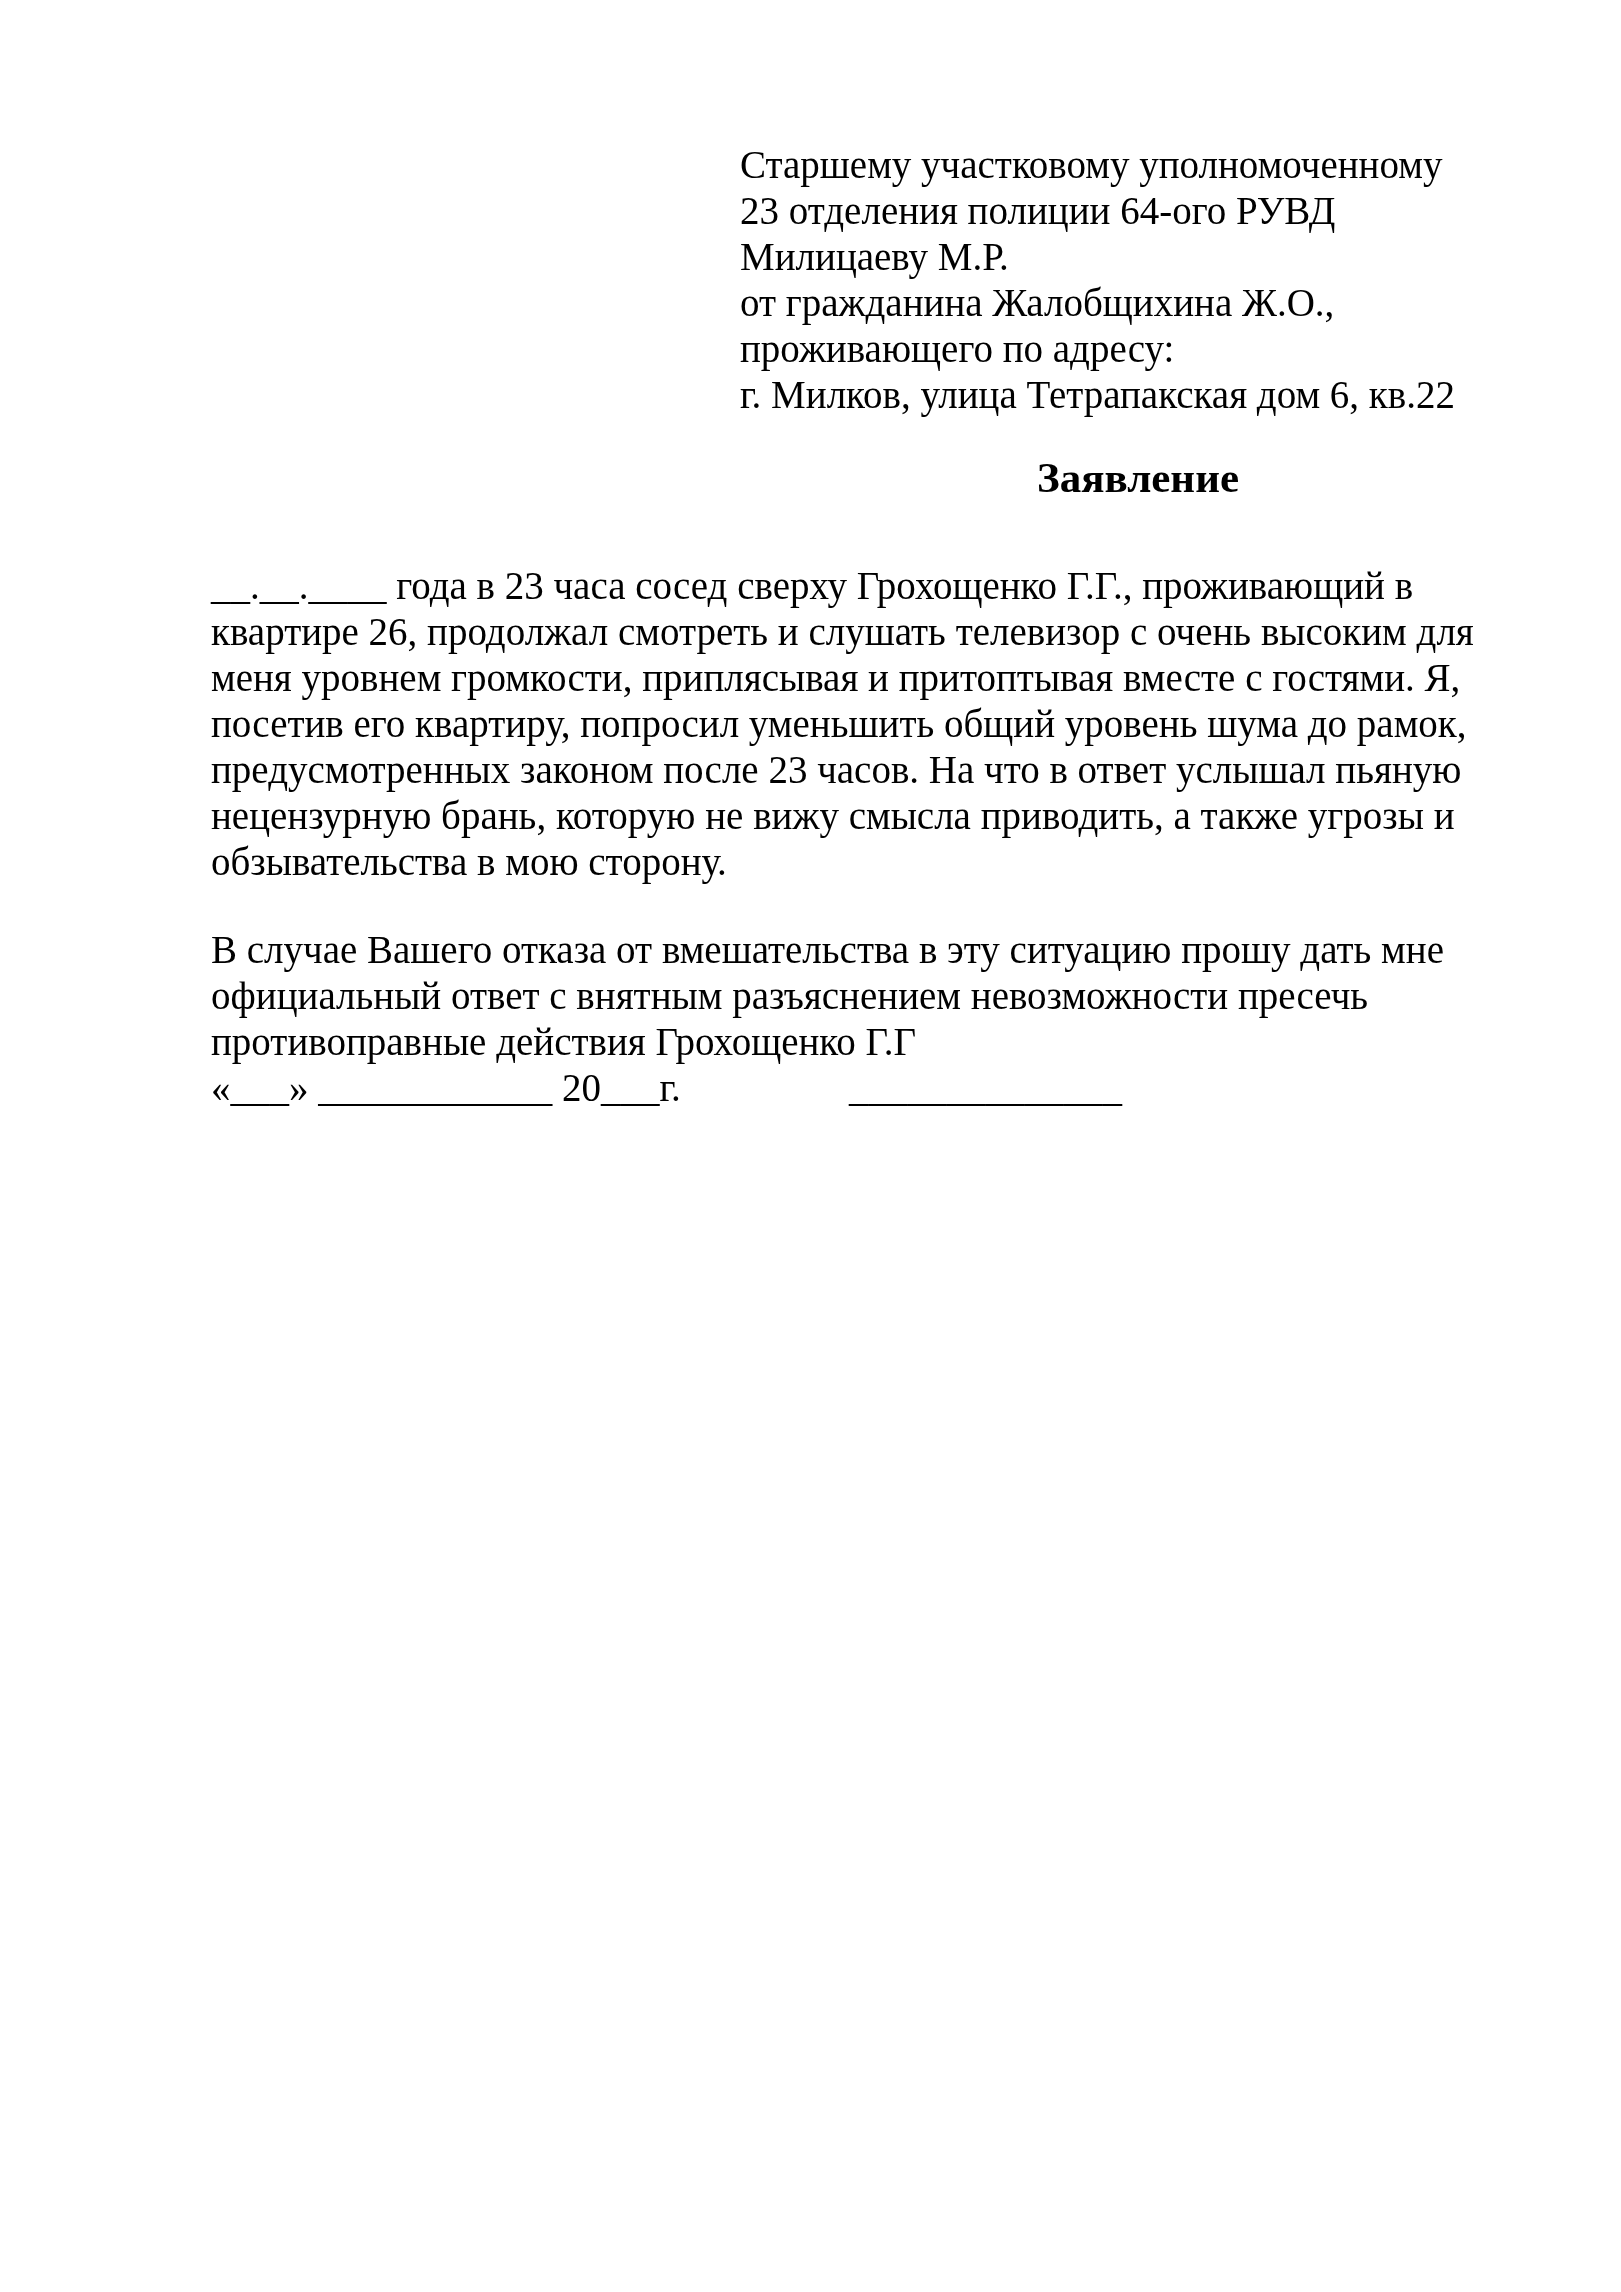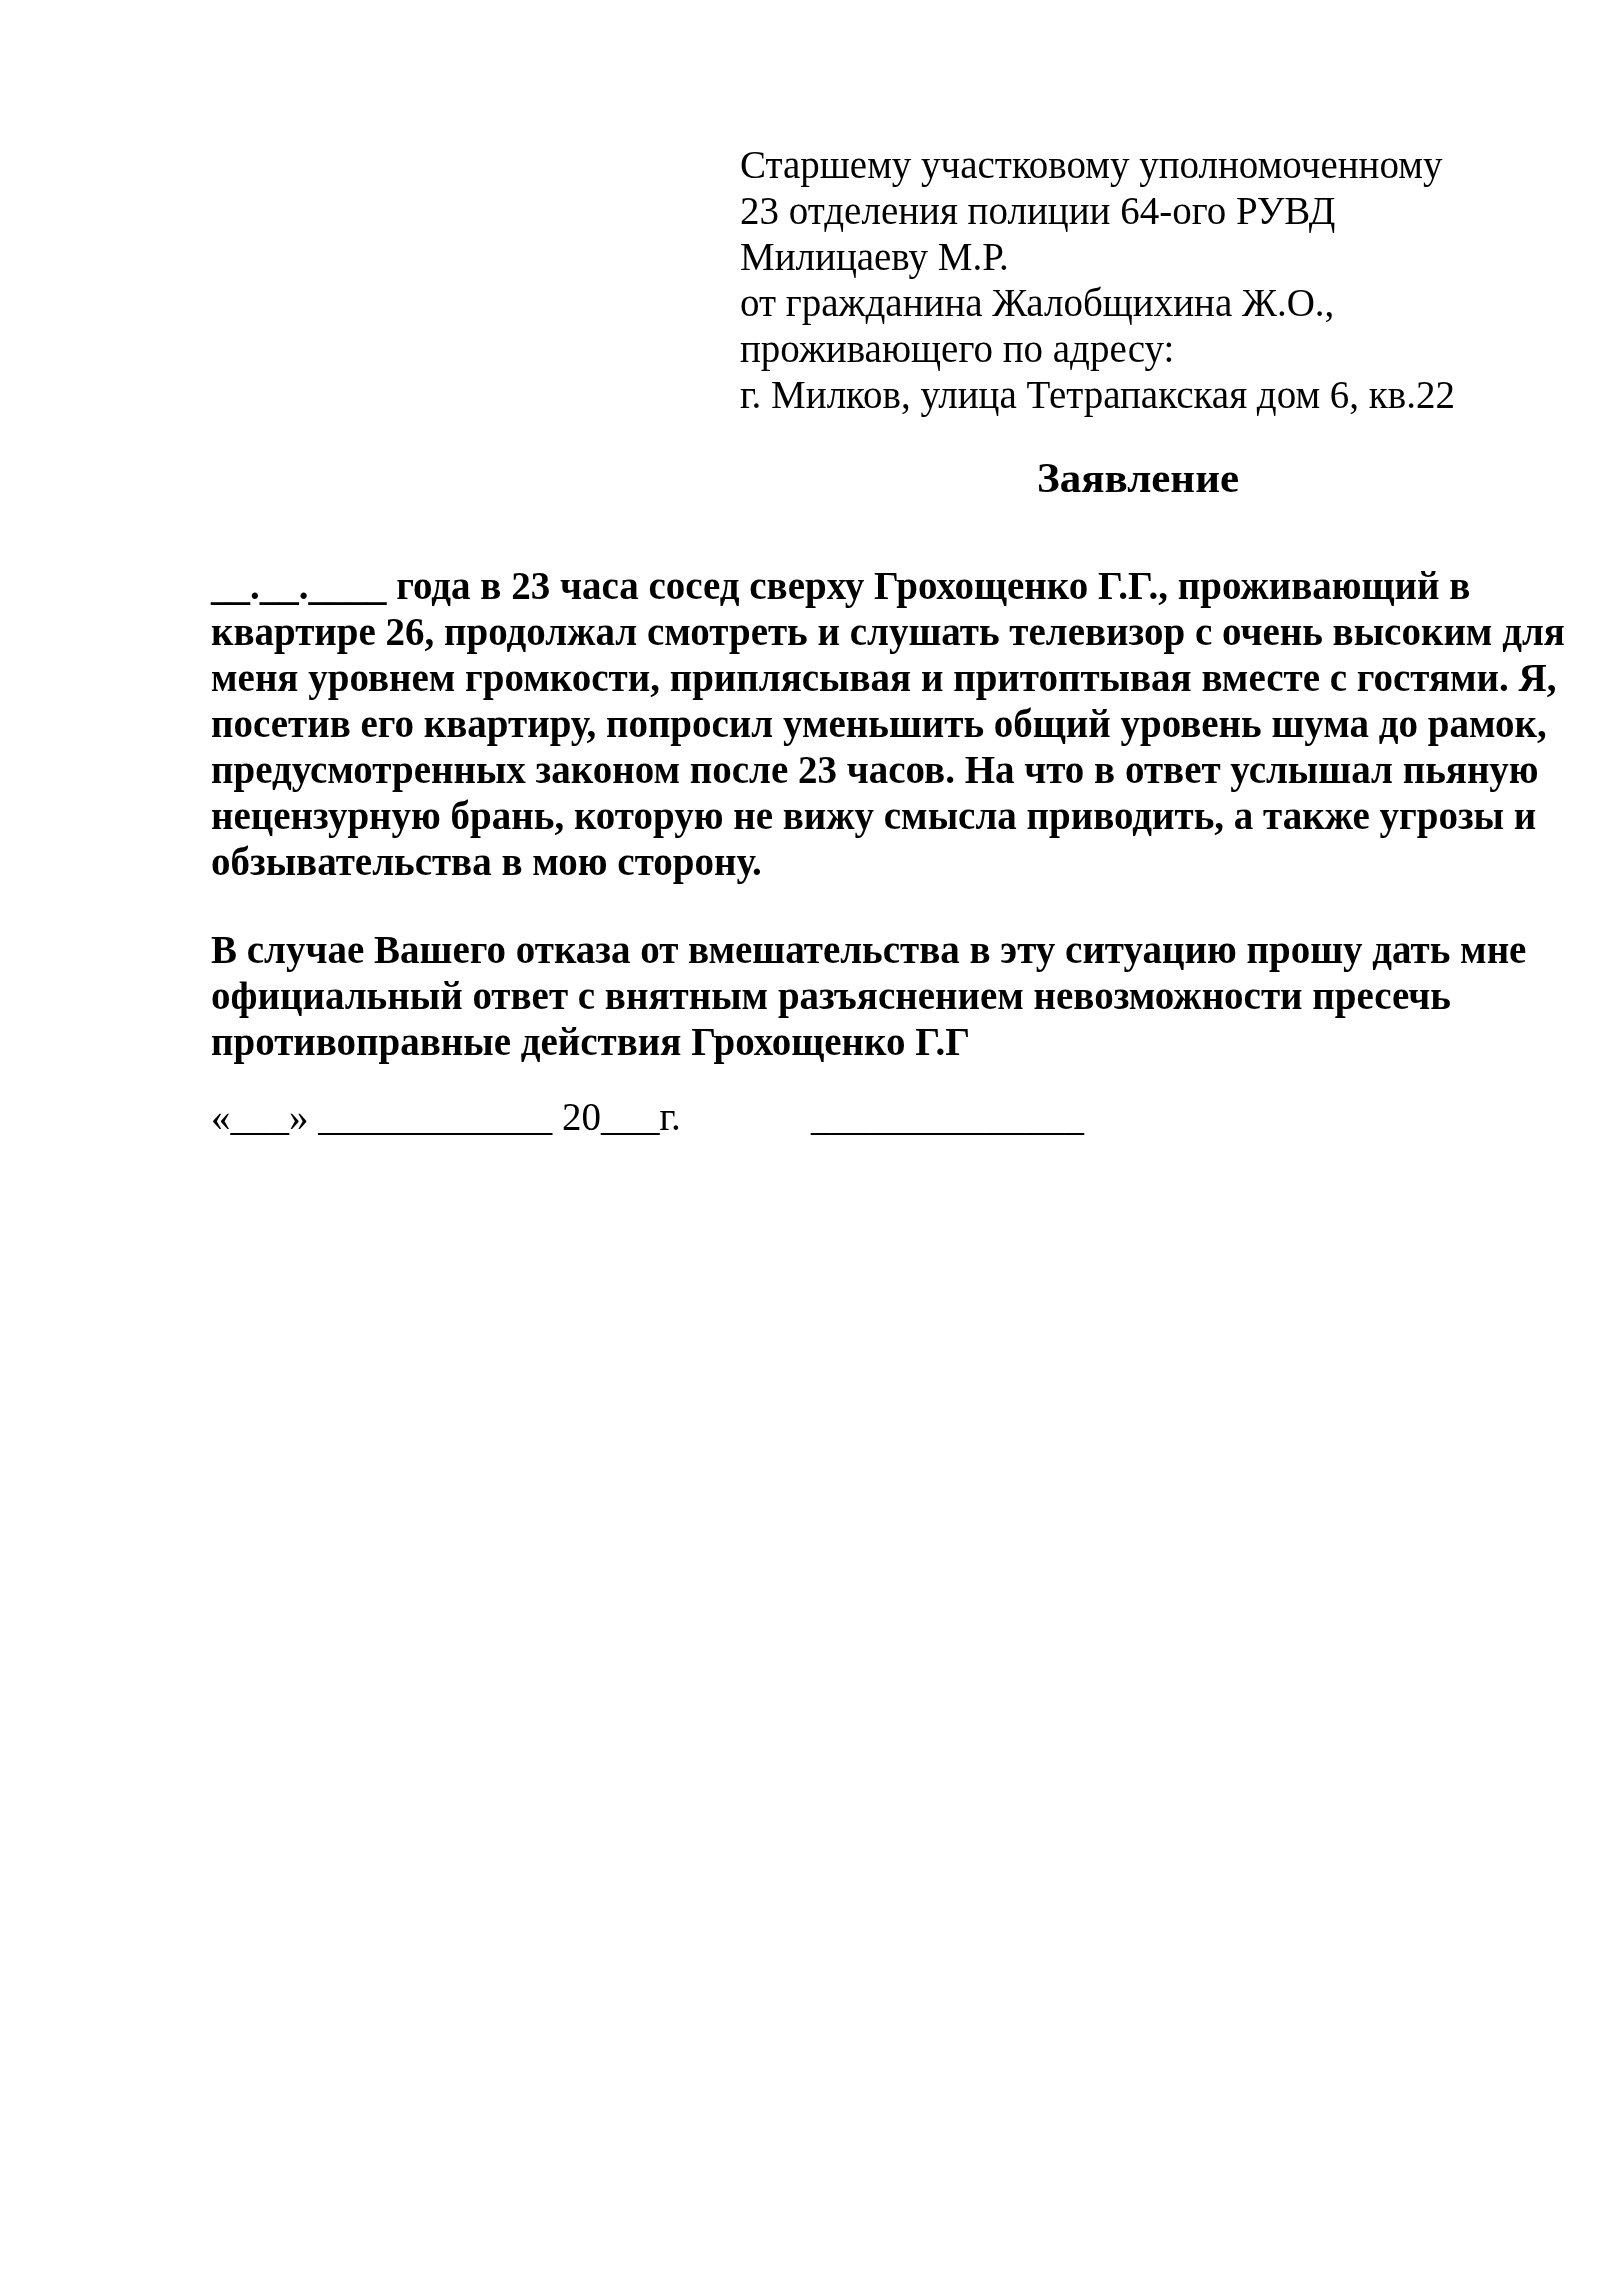--- a/index.html
+++ b/index.html
@@ -31,30 +31,29 @@
     font-size: 43px;
     line-height: 49px;
     font-weight: bold;
     text-align: right;
     text-indent: 98px;
     margin: 35px 0 0 0;
   }
   .para {
     margin: 42px 0 0 0;
     white-space: pre;
-    font-weight: bold;
   }
   .para.first {
     margin-top: 61px;
   }
   .sig-row {
-    margin-top: 29px;
     display: flex;
     align-items: baseline;
     white-space: pre;
+    gap: 38px;
   }
   .sig-date {
     display: inline-block;
     width: 600px;
     flex: 0 0 auto;
   }
   .sig-name {
     margin-left: 8.8px;
   }
 </style>

